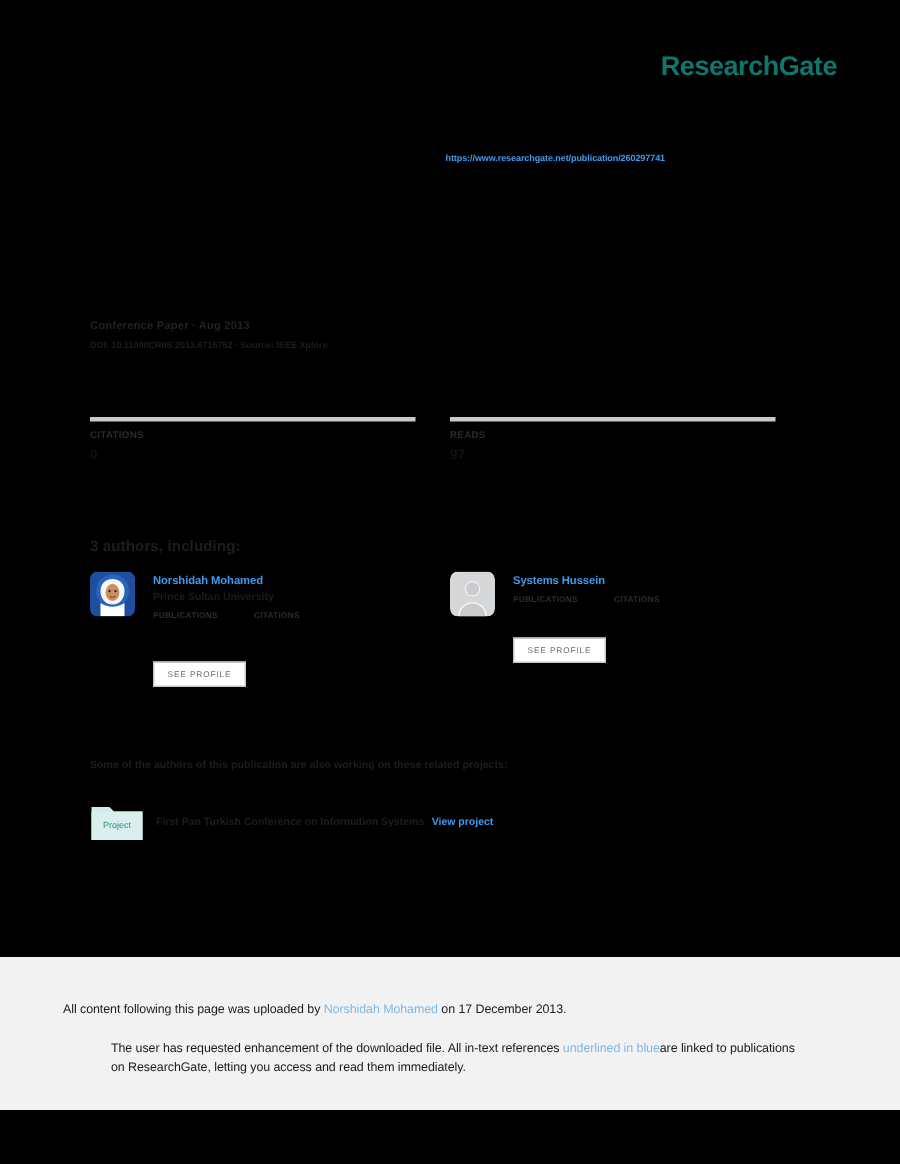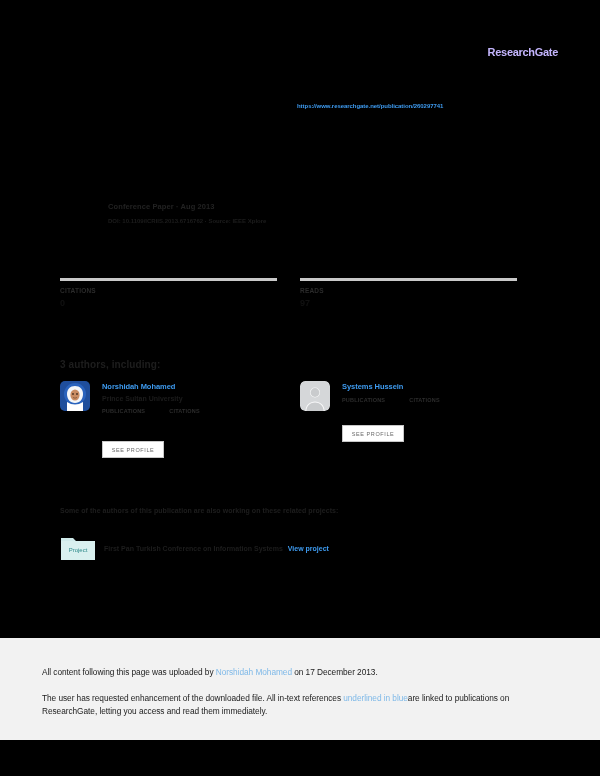--- a/index.html
+++ b/index.html
@@ -25,48 +25,47 @@
     left: 0; top: 0;
     width: 600px;
     height: 674px;
     background: #000000;
   }
 
   
   .rg-logo {
     position: absolute;
     right: 42px;
-    top: 46px;
-    font-size: 11px;
+    top: 34px;
+    font-size: 18px;
     font-weight: bold;
     letter-spacing: -0.3px;
-    color: #c4b5fd;
+    color: #0f766e;
     font-family: "Liberation Sans", sans-serif;
     white-space: nowrap;
   }
 
   
   .rg-url {
     position: absolute;
     left: 297px;
     top: 103px;
     font-size: 6px;
     font-weight: bold;
     color: #3e9bf0;
     letter-spacing: -0.05px;
     white-space: nowrap;
   }
 
   
   .paper-meta {
     position: absolute;
     left: 60px;
-    top: 202px;
+    top: 212px;
     width: 470px;
-    margin-left: 48px;
   }
   .paper-type {
     font-size: 7.5px;
     font-weight: bold;
     color: #222222;
     letter-spacing: 0.1px;
     white-space: nowrap;
   }
   .paper-doi {
     margin-top: 7px;
@@ -241,21 +240,21 @@
     height: 102px;
     background: #f2f2f2;
     padding: 28px 60px 0 42px;
   }
   .footer p {
     font-size: 8.3px;
     line-height: 13.5px;
     color: #1b1b1b;
     letter-spacing: -0.05px;
   }
-  .footer p.second { margin-top: 12px; }
+  .footer p.second { margin-top: 12px; margin-left: 32px; }
   .f-link { color: #7fb9e8; }
   .f-link-2 { color: #7fb9e8; }
 </style>
 </head>
 <body>
 
 <div class="page">
 
   <div class="sheet-dark">
 

